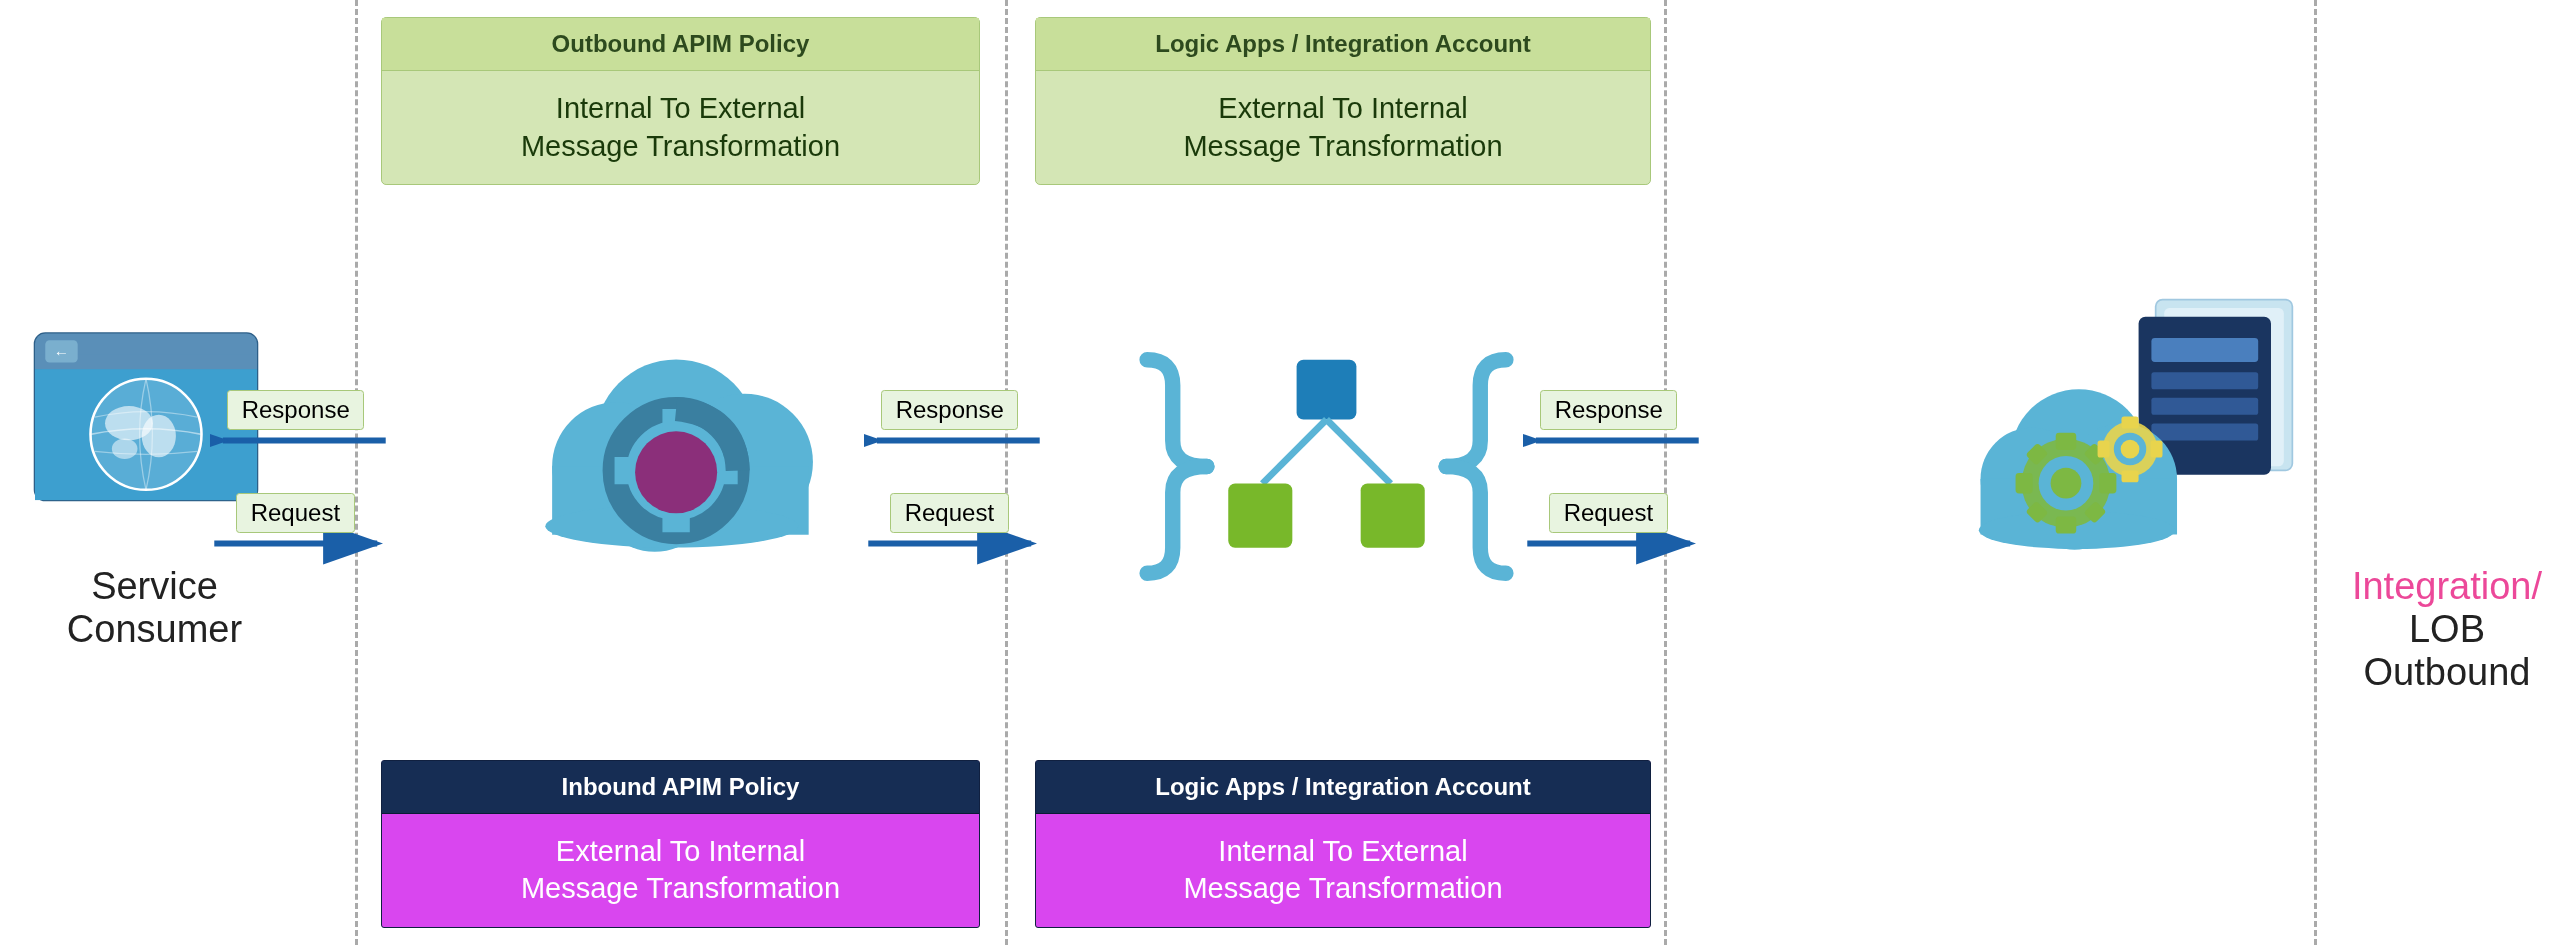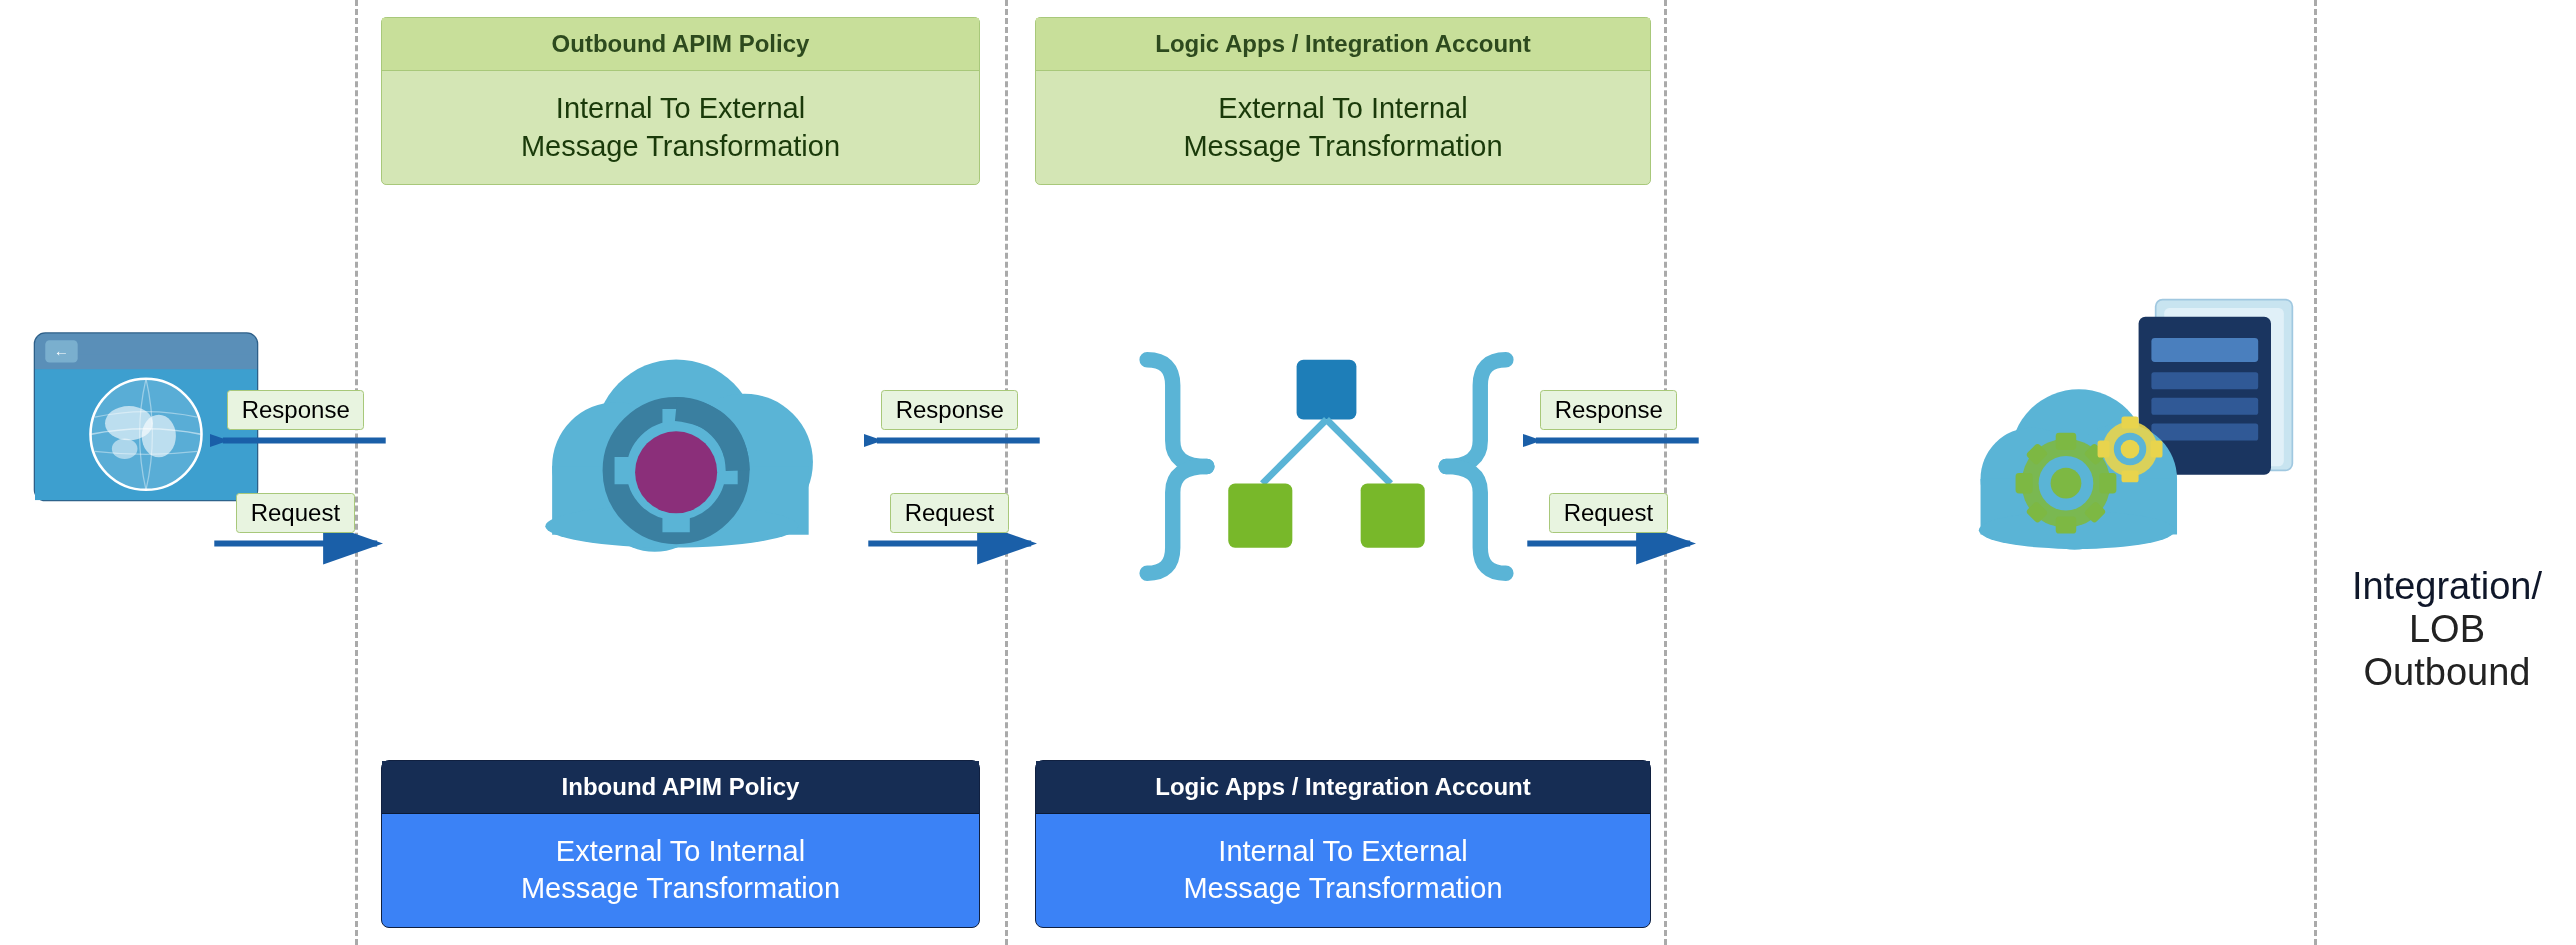--- a/index.html
+++ b/index.html
@@ -56,23 +56,23 @@
       padding: 19px 17px;
       font-size: 29px;
       color: #1a3a0a;
       line-height: 1.3;
     }
 
     
     .bottom-box {
       position: absolute;
       bottom: 17px;
-      background: #3b82f6;
+      background: #d946ef;
       border: 1.7px solid #102040;
-      border-radius: 8px;
+      border-radius: 3px;
       text-align: center;
       z-index: 10;
     }
 
     .bottom-box .box-header {
       background: #162d54;
       border-bottom: 1.7px solid #0a1a35;
       padding: 12px 17px;
       font-weight: bold;
       font-size: 24px;
@@ -145,23 +145,27 @@
   </div>
 
   <div class="bottom-box" style="left: 1035px; width: 616px;">
     <div class="box-header">Logic Apps / Integration Account</div>
     <div class="box-body">
       <span>Internal To External</span><br>
       <span>Message Transformation</span>
     </div>
   </div>
 
+  <div style="position:absolute; left:26px; top:565px; text-align:center; width:257px;">
+    <div style="font-size:38px; font-weight:300; color:#222;">Service</div>
+    <div style="font-size:38px; font-weight:300; color:#222;">Consumer</div>
+  </div>
 
   <div style="position:absolute; left:2327px; top:565px; text-align:center; width:240px;">
-    <div style="font-size:38px; font-weight:300; color:#0f172a;">Integration/</div>
+    <div style="font-size:38px; font-weight:300; color:#ec4899;">Integration/</div>
     <div style="font-size:38px; font-weight:300; color:#222;">LOB Outbound</div>
   </div>
 
   <div class="service-consumer" style="left:26px; top:325px;">
     <svg width="240" height="222" viewBox="0 0 280 260">
 
       <rect x="10" y="10" width="260" height="195" rx="12" ry="12" fill="#4a7fa8" stroke="#2d5f88" stroke-width="3"></rect>
 
       <rect x="10" y="10" width="260" height="42" rx="12" ry="12" fill="#5a8fb8"></rect>
       <rect x="10" y="35" width="260" height="17" fill="#5a8fb8"></rect>

